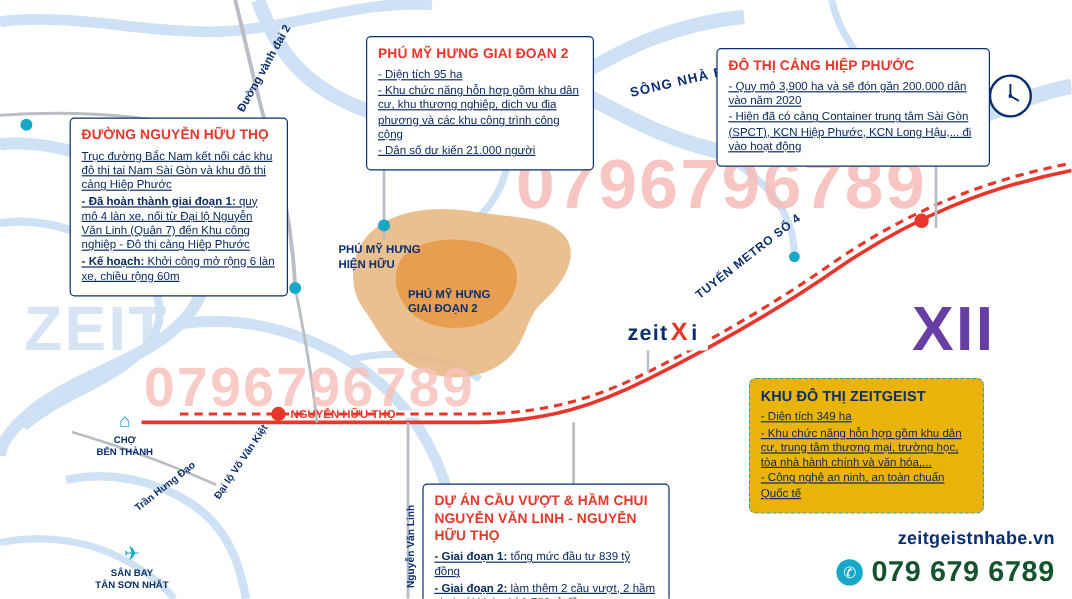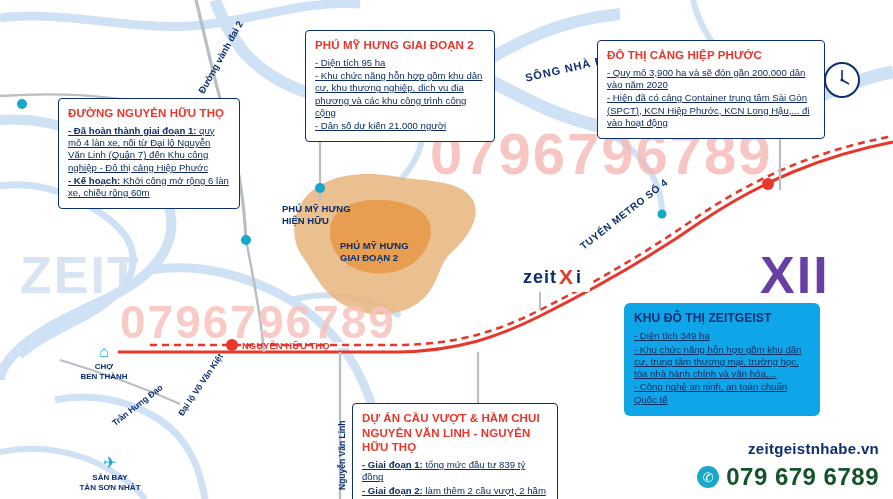--- a/index.html
+++ b/index.html
@@ -32,22 +32,23 @@
   }
   .card .body{
     font-size:9.6px;
     color:#0d2d63;
     text-decoration:underline;
   }
   .card .body div{margin:1px 0;}
   .b{font-weight:bold;}
   .card.dashed{
     border:1.8px dashed #17a7c9;
-    background:#0ea5e9;
+    background:#eab308;
     border-radius:6px;
+    margin-top:12px;
   }
   .card.dashed h4{color:#0a2e6e;font-size:12px;}
   .card.dashed .body{color:#0d2d63;}
 
   
   #card-nhtho{left:58px;top:98px;width:182px;}
   #card-pmh{left:305px;top:30px;width:190px;}
   #card-hiepphuoc{left:597px;top:40px;width:228px;}
   #card-zeitgeist{left:624px;top:303px;width:196px;}
   #card-caubo{left:352px;top:403px;width:206px;}
@@ -219,20 +220,21 @@
 
   <div id="zeitlogo">
     <span>zeit</span>
       <span class="x">X</span>
       <span>i</span>
   </div>
 
   <div class="card" id="card-nhtho">
     <h4>ĐƯỜNG NGUYỄN HỮU THỌ</h4>
     <div class="body">
+      <div>Trục đường Bắc Nam kết nối các khu đô thị tại Nam Sài Gòn và khu đô thị cảng Hiệp Phước</div>
       <div><span class="b">- Đã hoàn thành giai đoạn 1:</span><span> quy mô 4 làn xe, nối từ Đại lộ Nguyễn Văn Linh (Quận 7) đến Khu công nghiệp - Đô thị cảng Hiệp Phước</span></div>
       <div><span class="b">- Kế hoạch:</span><span> Khởi công mở rộng 6 làn xe, chiều rộng 60m</span></div>
     </div>
   </div>
 
   <div class="card" id="card-pmh">
     <h4>PHÚ MỸ HƯNG GIAI ĐOẠN 2</h4>
     <div class="body">
       <div>- Diện tích 95 ha</div>
       <div>- Khu chức năng hỗn hợp gồm khu dân cư, khu thương nghiệp, dịch vụ địa phương và các khu công trình công cộng</div>

